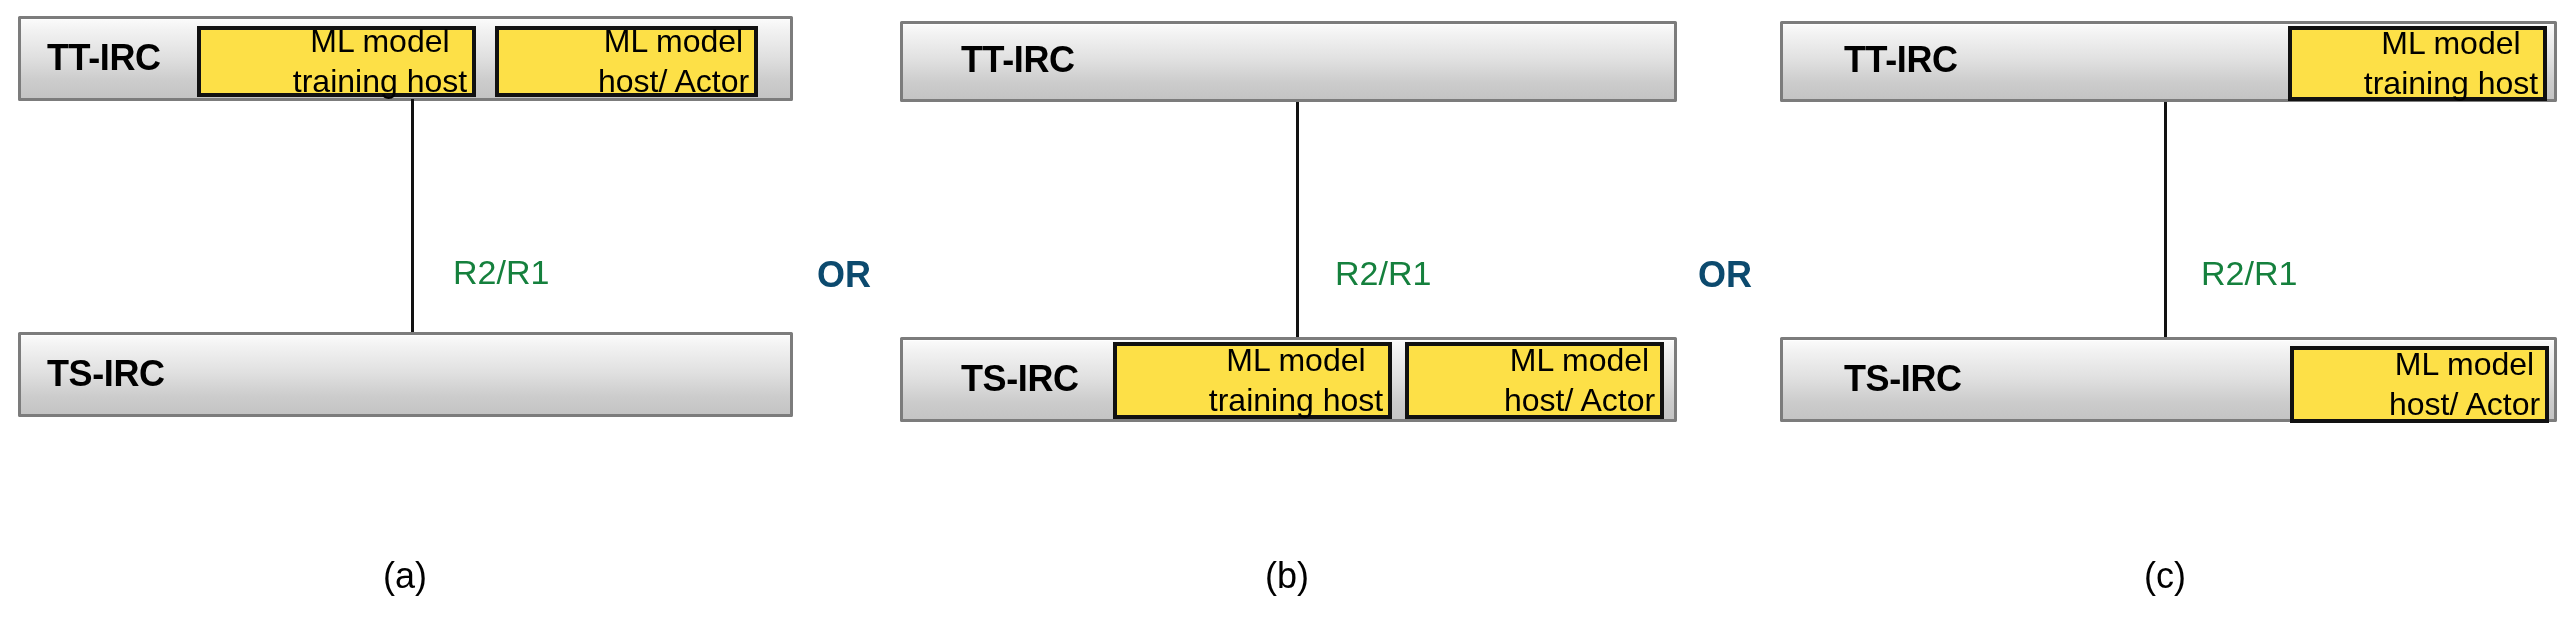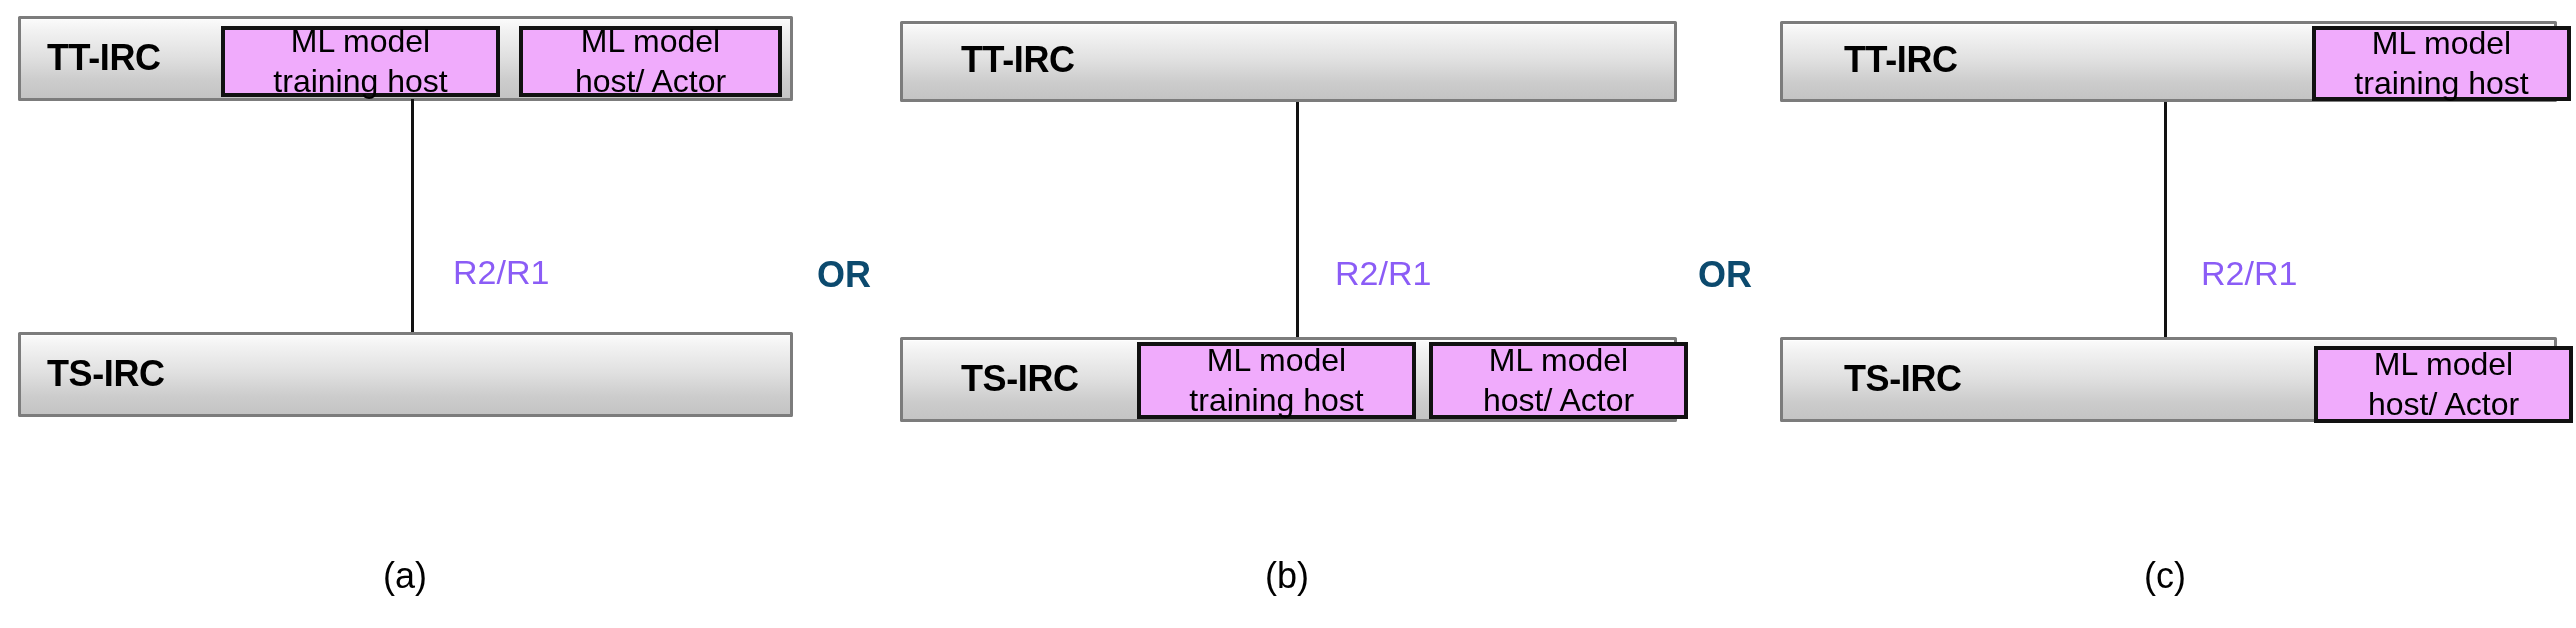--- a/index.html
+++ b/index.html
@@ -45,48 +45,47 @@
     color: #000000;
     letter-spacing: -0.4px;
     white-space: nowrap;
     line-height: 1;
   }
 
   
   .host-box {
     position: absolute;
     box-sizing: border-box;
-    background: #f0abfc;
+    background: #fde047;
     border: 4px solid #111111;
     display: flex;
     align-items: center;
-    justify-content: center;
+    justify-content: flex-end;
     text-align: center;
-    margin-left: 24px;
   }
   .host-box .host-text {
     font-size: 32px;
     line-height: 1.22;
     color: #000000;
     white-space: pre-line;
     padding: 0 4.9px;
   }
 
   
   .connector {
     position: absolute;
     width: 3.2px;
     background: #111111;
   }
 
   
   .link-label {
     position: absolute;
     font-size: 34px;
-    color: #8b5cf6;
+    color: #15803d;
     white-space: nowrap;
     line-height: 1;
   }
 
   
   .or-label {
     position: absolute;
     font-weight: bold;
     font-size: 36px;
     color: #0c4a6e;

